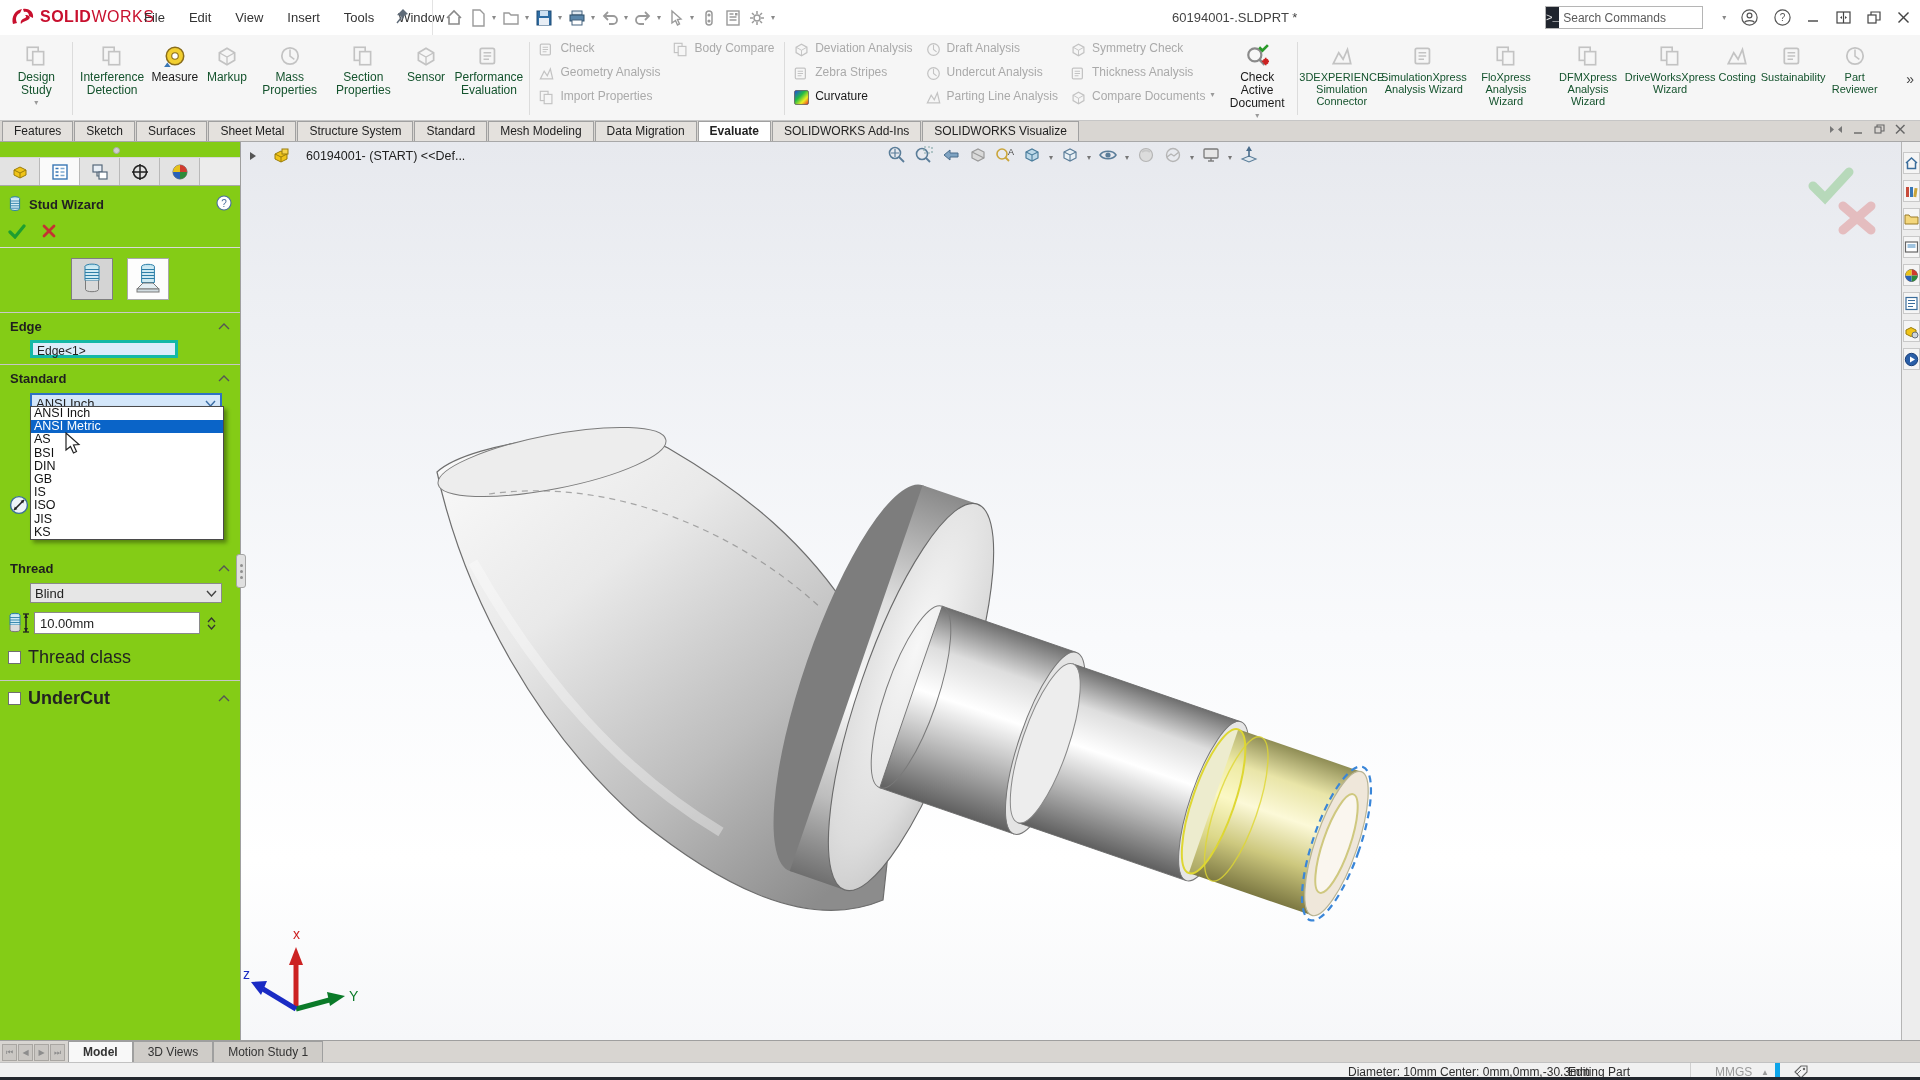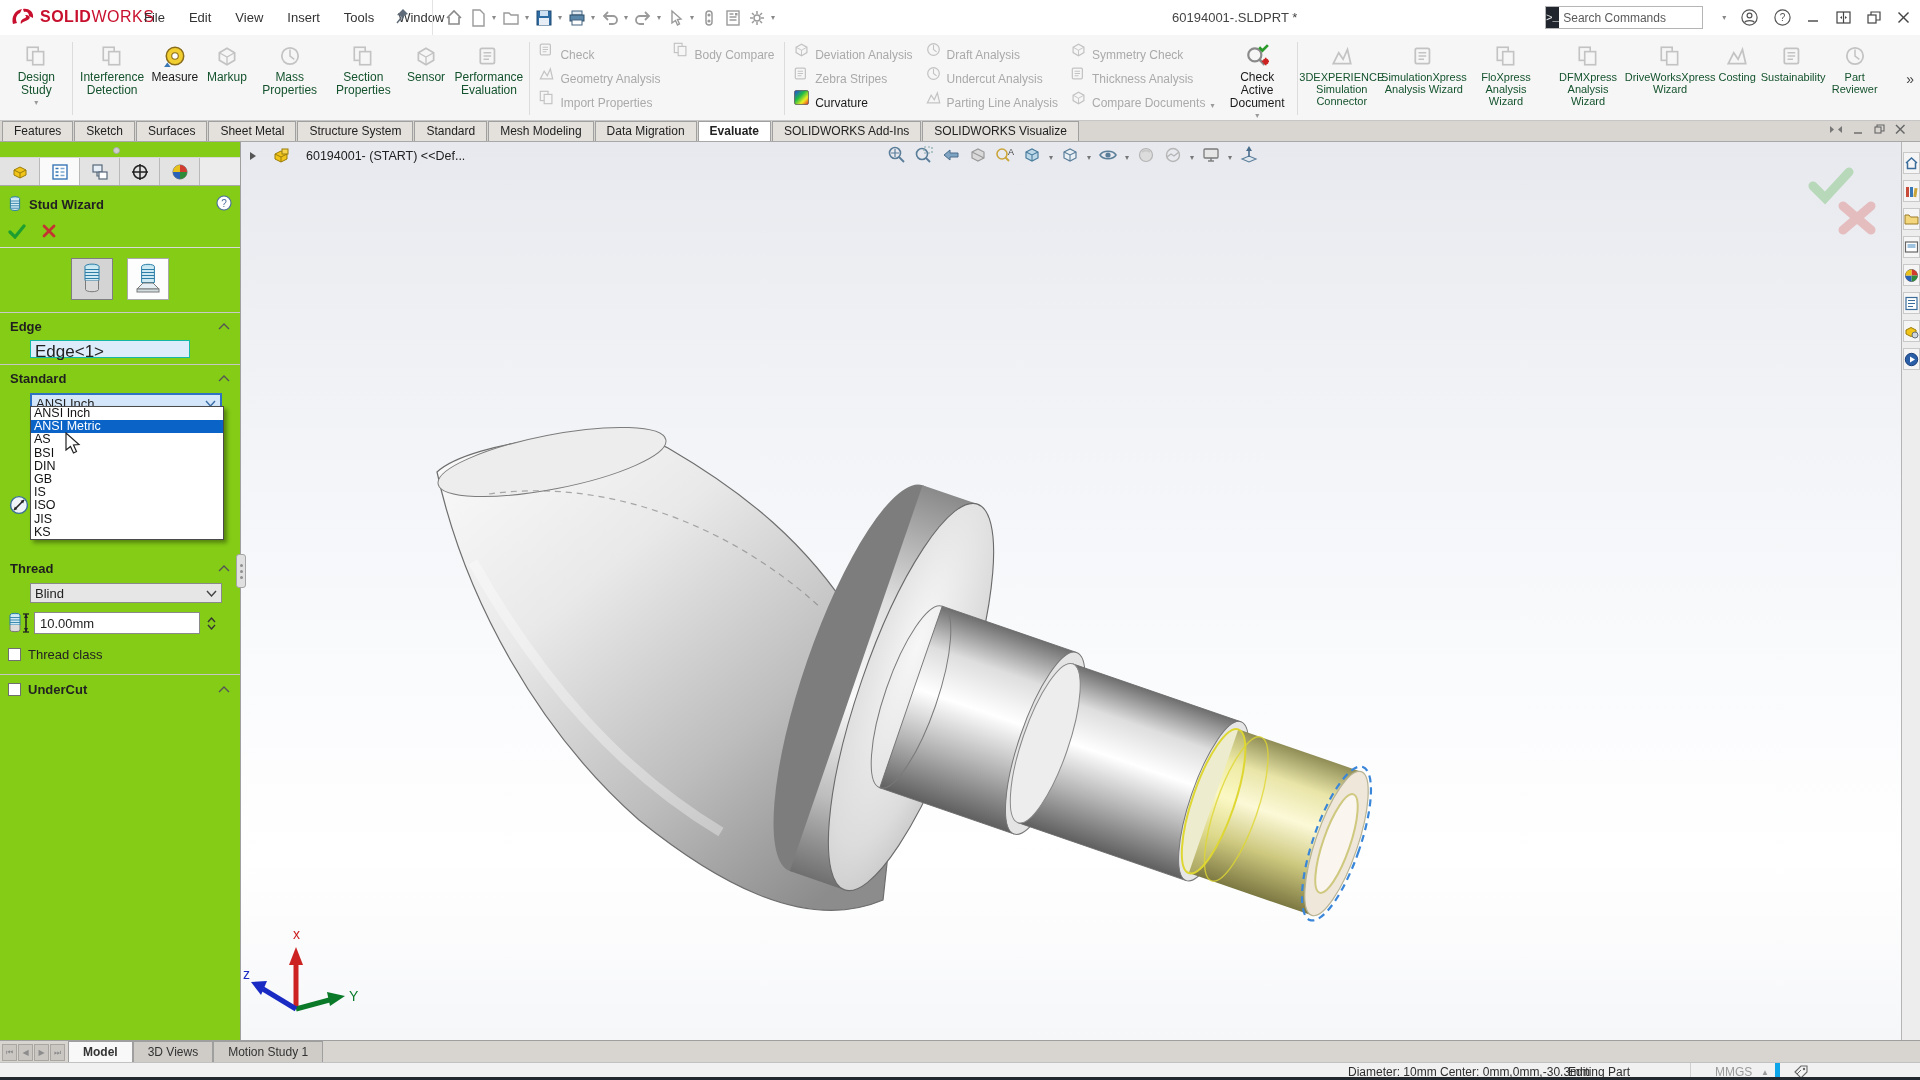--- a/index.html
+++ b/index.html
@@ -28,21 +28,21 @@
 
   
   .ribbon { position:absolute; top:35px; left:0; width:1920px; height:86px; background:#f6f6f6; border-bottom:1px solid #c6c6c6; display:flex; align-items:stretch; padding:2px 0 0 4px; }
   .rib-sep { width:1px; background:#dcdcdc; margin:5px 3px; }
   .rib-big { display:flex; flex-direction:column; align-items:center; justify-content:flex-start; padding:4px 7px 0; min-width:52px; }
   .rib-big .ric { height:30px; display:flex; align-items:center; }
   .rib-big .rlb { font-size:12px; line-height:13px; text-align:center; max-width:84px; }
   .rib-big .rlb.dis { color:#14532d; } .rib-big .rlb.en { color:#1a1a1a; }
   .rib-caret { font-size:8px; color:#9a9a9a; margin-top:1px; }
   .rib-col { display:flex; flex-direction:column; justify-content:flex-start; padding:4px 6px; gap:3px; }
-  .rib-small { display:flex; align-items:flex-end; gap:5px; height:21px; white-space:nowrap; }
+  .rib-small { display:flex; align-items:flex-start; gap:5px; height:21px; white-space:nowrap; }
   .rib-small .rlb { font-size:12px; }
   .rib-small .rlb.dis { color:#aaaaaa; } .rib-small .rlb.en { color:#1a1a1a; }
   .rib-xpress .rlb { font-size:11px; line-height:12px; max-width:96px; }
   .rib-overflow { align-self:center; margin-left:14px; font-size:14px; color:#444; padding:0 6px; }
 
   
   .cmdtabs { position:absolute; top:121px; left:0; width:1920px; height:21px; background:#d9d6d2; border-bottom:1px solid #a8a8a8; display:flex; align-items:flex-end; padding-left:2px; }
   .ctab { height:20px; padding:0 11px; font-size:12px; color:#222; background:#e4e1dd; border:1px solid #a0a0a0; border-bottom:none; margin-right:1px; line-height:19px; }
   .ctab.active { background:#ffffff; font-weight:bold; }
   .ctab-right { position:absolute; right:14px; top:3px; display:flex; gap:10px; align-items:center; }
@@ -61,34 +61,34 @@
   .pm-title { font-weight:bold; font-size:13px; }
   .pm-help { margin-left:auto; }
   .okcancel { display:flex; gap:16px; padding:6px 8px 8px; border-bottom:1px solid #d9d9d9; }
   .toggles { display:flex; justify-content:center; gap:14px; padding:10px 0 12px; border-bottom:1px solid #c9c9c9; }
   .tgl { width:42px; height:42px; border:1px solid #a9a9a9; background:#fdfdfd; display:flex; align-items:center; justify-content:center; }
   .tgl.pressed { background:#d4d4d4; border:1px solid #7f7f7f; }
   .sec-head { display:flex; align-items:center; padding:6px 10px 3px; }
   .sec-head .lbl { font-weight:bold; font-size:13px; color:#1f1f1f; }
   .sec-head .chev { margin-left:auto; }
   .sec-div { border-top:1px solid #c6c6c6; margin-top:6px; }
-  .edge-box { margin:3px 0 2px 30px; width:160px; height:18px; background:#dcecfa; border:1px solid #14b8a6; font-size:17px; padding:1px 4px; }
+  .edge-box { margin:3px 0 2px 30px; width:148px; height:18px; background:#dcecfa; border:3px solid #14b8a6; font-size:12px; padding:1px 4px; }
   .combo { margin:4px 0 0 30px; width:192px; height:20px; display:flex; align-items:center; font-size:13px; padding:0 4px; position:relative; }
   .combo.focus { background:#d4e7fa; border:2px solid #2f72c4; }
   .combo.plain { background:#e6e6e6; border:1px solid #8a8a8a; }
   .combo .cval { flex:1; }
   .dropdown { position:absolute; left:30px; top:264px; width:194px; background:#ffffff; border:1px solid #4a4a4a; box-shadow:3px 3px 4px rgba(0,0,0,.35); z-index:30; }
   .dd-item { height:13.2px; line-height:13px; font-size:12.5px; padding:0 3px; white-space:nowrap; color:#111; }
   .dd-item.hl { background:#0a64c8; color:#fff; }
   .thread-row { display:flex; align-items:center; margin:8px 0 0 6px; gap:4px; }
   .depth-input { width:166px; height:22px; border:1px solid #8a8a8a; background:#fff; font-size:13px; padding:0 5px; display:flex; align-items:center; }
   .spinners { display:flex; flex-direction:column; gap:1px; margin-left:3px; }
   .chk-row { display:flex; align-items:center; gap:7px; margin:12px 0 0 8px; }
   .chk { width:13px; height:13px; border:1px solid #707070; background:#fff; }
-  .chk-lbl { font-size:13px; }
+  .chk-lbl { font-size:18px; }
   .chk-row.bold .chk-lbl { font-weight:bold; }
   .dia-icon { position:absolute; left:8px; top:352px; }
 
   .split-grip { position:absolute; left:236px; top:412px; width:10px; height:34px; background:#e0e0e0; border:1px solid #a5a5a5; border-radius:3px; z-index:40; display:flex; flex-direction:column; align-items:center; justify-content:center; gap:3px; }
   .split-grip i { width:3px; height:3px; background:#8f8f8f; border-radius:50%; }
 
   
   .viewport { flex:1; position:relative; background:linear-gradient(180deg,#e7e9ee 0%,#eef0f4 20%,#f9fafc 55%,#ffffff 80%,#f6f7f9 100%); overflow:hidden; }
   .tree-flyout { position:absolute; left:8px; top:6px; display:flex; align-items:center; gap:16px; font-size:12.5px; color:#222; }
   .hud { position:absolute; left:646px; top:3px; display:flex; align-items:center; gap:7px; }

